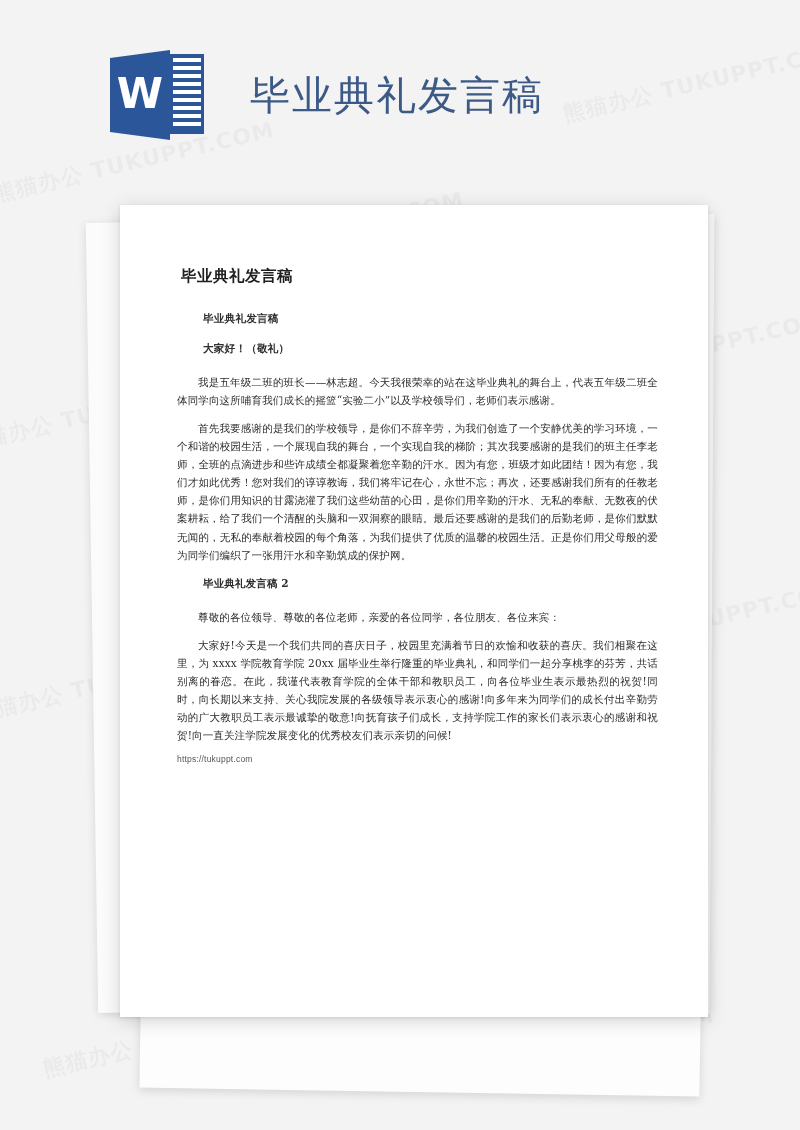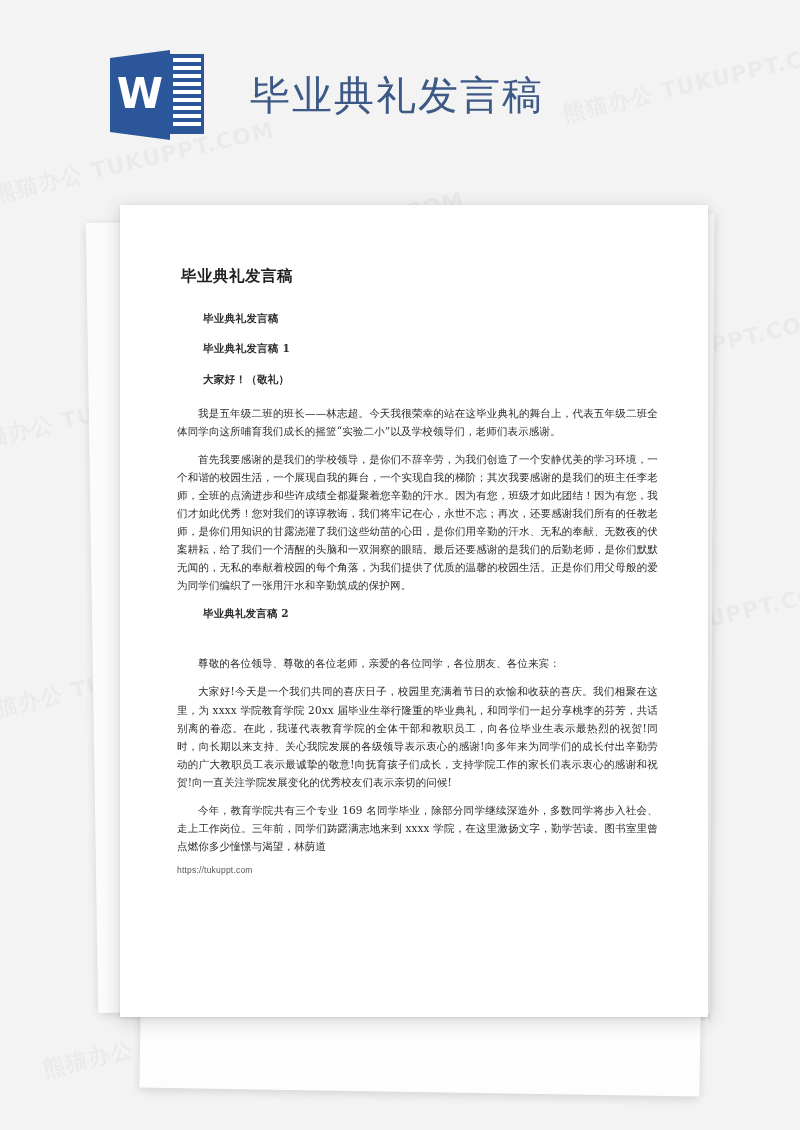--- a/index.html
+++ b/index.html
@@ -150,21 +150,21 @@
     line-height: 1.72;
     text-align: justify;
     text-indent: 21px;
     letter-spacing: 0.15px;
   }
   .para.gap-top { margin-top: 13px; }
   .para.no-indent { text-indent: 0; }
   .para.bold-head {
     font-weight: 700;
     text-indent: 26px;
-    margin-bottom: 32px;
+    margin-bottom: 16px;
   }
   #doc-footer-url {
     font-family: "Liberation Sans", sans-serif;
     font-size: 8.5px;
     color: #555;
     letter-spacing: 0.2px;
   }
 </style>
 </head>
 <body>
@@ -212,27 +212,25 @@
   <div class="sheet" id="sheet-back-right"></div>
   <div class="sheet" id="sheet-back-bottom"></div>
 </div>
 
 <div id="document-page">
   <div id="doc-body">
 
     <h1 id="doc-title">毕业典礼发言稿</h1>
 
     <p class="subline">毕业典礼发言稿</p>
-    <p class="subline">毕业典礼发言稿 1</p>
     <p class="subline">大家好！（敬礼）</p>
 
     <p class="para gap-top">我是五年级二班的班长——林志超。今天我很荣幸的站在这毕业典礼的舞台上，代表五年级二班全体同学向这所哺育我们成长的摇篮“实验二小”以及学校领导们，老师们表示感谢。</p>
     <p class="para">首先我要感谢的是我们的学校领导，是你们不辞辛劳，为我们创造了一个安静优美的学习环境，一个和谐的校园生活，一个展现自我的舞台，一个实现自我的梯阶；其次我要感谢的是我们的班主任李老师，全班的点滴进步和些许成绩全都凝聚着您辛勤的汗水。因为有您，班级才如此团结！因为有您，我们才如此优秀！您对我们的谆谆教诲，我们将牢记在心，永世不忘；再次，还要感谢我们所有的任教老师，是你们用知识的甘露浇灌了我们这些幼苗的心田，是你们用辛勤的汗水、无私的奉献、无数夜的伏案耕耘，给了我们一个清醒的头脑和一双洞察的眼睛。最后还要感谢的是我们的后勤老师，是你们默默无闻的，无私的奉献着校园的每个角落，为我们提供了优质的温馨的校园生活。正是你们用父母般的爱为同学们编织了一张用汗水和辛勤筑成的保护网。</p>
 
     <p class="para bold-head no-indent" style="text-indent:26px;">毕业典礼发言稿 2</p>
 
     <p class="para">尊敬的各位领导、尊敬的各位老师，亲爱的各位同学，各位朋友、各位来宾：</p>
     <p class="para">大家好!今天是一个我们共同的喜庆日子，校园里充满着节日的欢愉和收获的喜庆。我们相聚在这里，为 xxxx 学院教育学院 20xx 届毕业生举行隆重的毕业典礼，和同学们一起分享桃李的芬芳，共话别离的眷恋。在此，我谨代表教育学院的全体干部和教职员工，向各位毕业生表示最热烈的祝贺!同时，向长期以来支持、关心我院发展的各级领导表示衷心的感谢!向多年来为同学们的成长付出辛勤劳动的广大教职员工表示最诚挚的敬意!向抚育孩子们成长，支持学院工作的家长们表示衷心的感谢和祝贺!向一直关注学院发展变化的优秀校友们表示亲切的问候!</p>
-    <p class="para">今年，教育学院共有三个专业 169 名同学毕业，除部分同学继续深造外，多数同学将步入社会、走上工作岗位。三年前，同学们踌躇满志地来到 xxxx 学院，在这里激扬文字，勤学苦读。图书室里曾点燃你多少憧憬与渴望，林荫道</p>
 
     <div id="doc-footer-url">https://tukuppt.com</div>
   </div>
 </div>
 
 </body></html>

